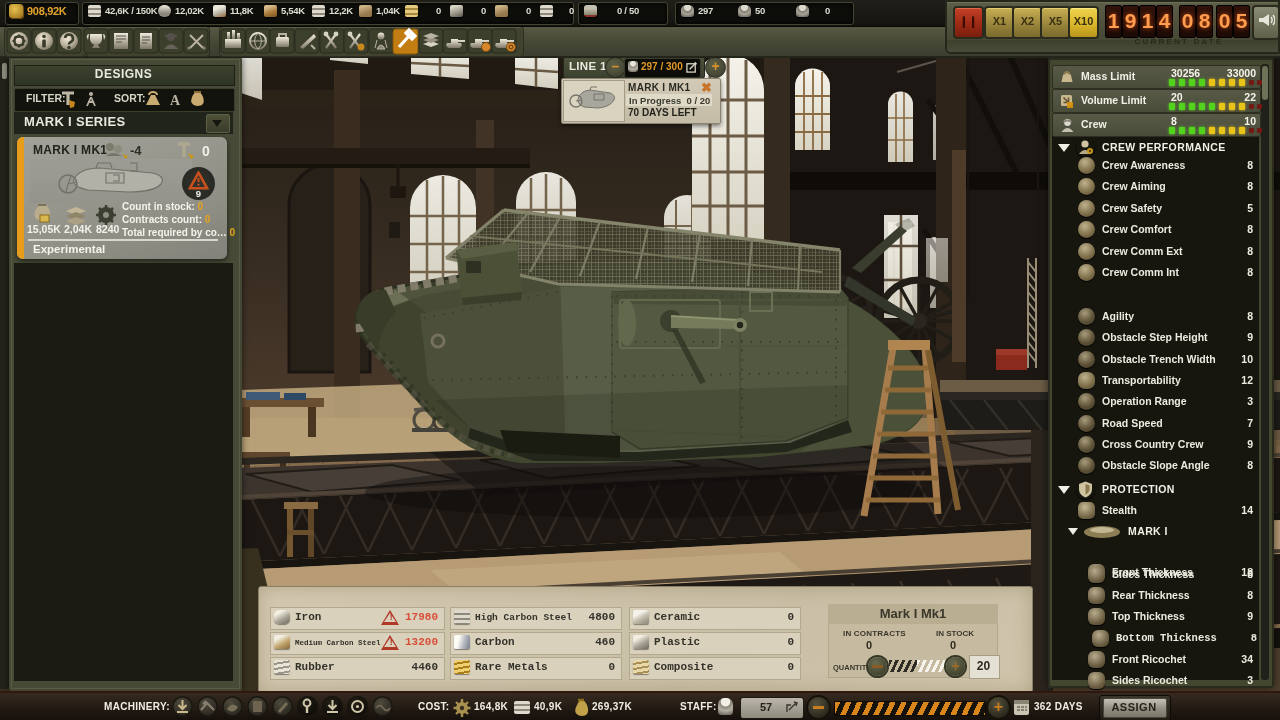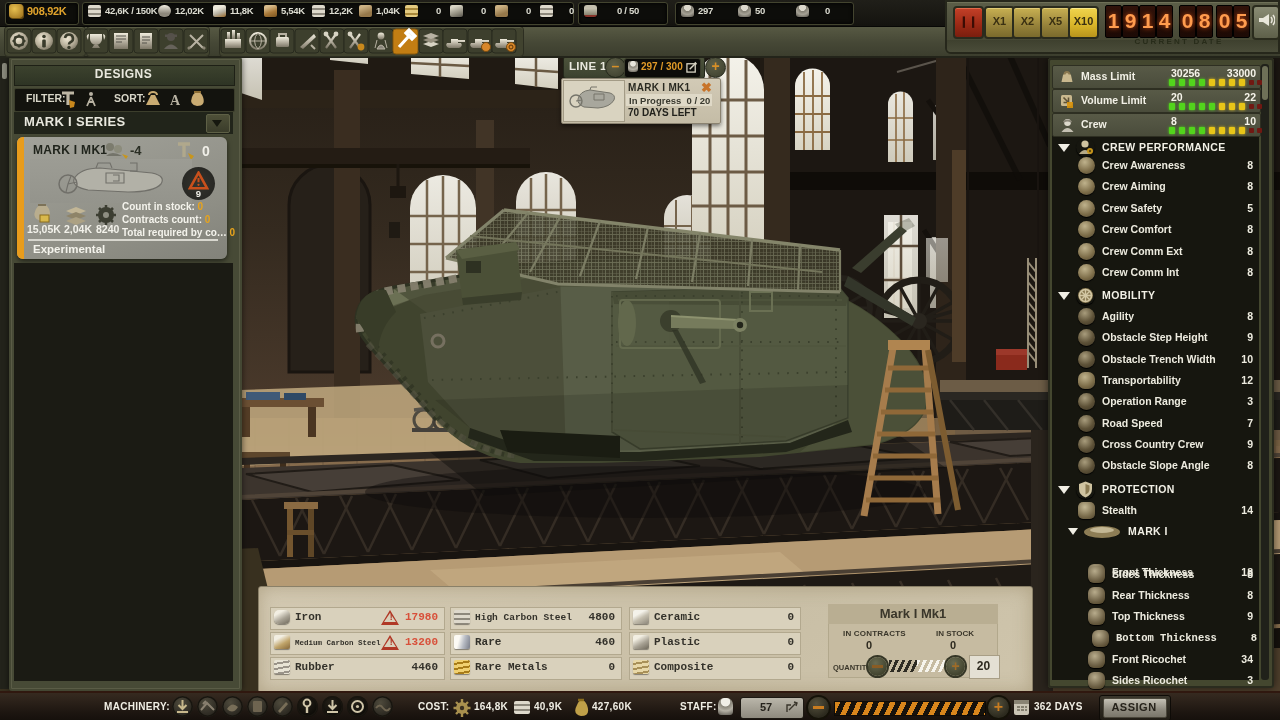--- a/index.html
+++ b/index.html
@@ -780,30 +780,20 @@
   <div class="srow" style="top:182.5px;">
       <span class="sico"></span>
       <span class="lbl">Crew Comm Ext</span>
       <span class="v">8</span>
     </div>
   <div class="srow" style="top:203.5px;">
       <span class="sico"></span>
       <span class="lbl">Crew Comm Int</span>
       <span class="v">8</span>
     </div>
-  <div class="shead" style="top:226.5px;">
-      <span class="tri"></span>
-      <span class="sico" style="background:none;"><svg width="19" height="19" viewBox="0 0 19 19">
-          <circle cx="9.5" cy="9.5" r="7.5" fill="#8a7a52"></circle>
-          <circle cx="9.5" cy="9.5" r="6" fill="none" stroke="#d3c7a4" stroke-width="1.6"></circle>
-          <circle cx="9.5" cy="9.5" r="1.8" fill="#d3c7a4"></circle>
-          <path d="M9.5 3.5 v12 M3.5 9.5 h12 M5.3 5.3 l8.4 8.4 M13.7 5.3 l-8.4 8.4" stroke="#d3c7a4" stroke-width="1.3"></path>
-        </svg></span>
-      <span class="lbl">MOBILITY</span>
-    </div>
   <div class="srow" style="top:248px;">
       <span class="sico dk"></span>
       <span class="lbl">Agility</span>
       <span class="v">8</span>
     </div>
   <div class="srow" style="top:269px;">
       <span class="sico dk"></span>
       <span class="lbl">Obstacle Step Height</span>
       <span class="v">9</span>
     </div>
@@ -912,21 +902,21 @@
       <span class="mlb">Rubber</span>
       <span class="mvl">4460</span>
     </div>
   <div class="mrow" style="left:191px;top:20px;width:170px;">
       <span class="mic" style="background:repeating-linear-gradient(180deg,#ded9cc 0 3px,#8d887c 3px 5px);"></span>
       <span class="mlb" style="font-size:9.5px;top:4px;">High Carbon Steel</span>
       <span class="mvl">4800</span>
     </div>
   <div class="mrow" style="left:191px;top:45px;width:170px;">
       <span class="mic" style="background:linear-gradient(105deg,#fcfaf4 30%,#b8bcc4 60%,#787c88);"></span>
-      <span class="mlb">Rare</span>
+      <span class="mlb">Carbon</span>
       <span class="mvl">460</span>
     </div>
   <div class="mrow" style="left:191px;top:70px;width:170px;">
       <span class="mic" style="background:repeating-linear-gradient(170deg,#f0d070 0 3px,#a87c18 3px 5px);"></span>
       <span class="mlb">Rare Metals</span>
       <span class="mvl">0</span>
     </div>
   <div class="mrow" style="left:370px;top:20px;width:170px;">
       <span class="mic" style="background:linear-gradient(150deg,#f4f2ea 30%,#c4beae 55%,#8a8478);"></span>
       <span class="mlb">Ceramic</span>
@@ -997,21 +987,21 @@
       <circle cx="10" cy="11" r="2.2" fill="#3a3020"></circle>
       <path d="M10 2 v4 M10 16 v4 M1.5 11 h4 M14.5 11 h4 M4 5 l3 3 M13 14 l3 3 M16 5 l-3 3 M7 14 l-3 3" stroke="#a8904e" stroke-width="2.4"></path>
     </svg>
   <div class="bbt" style="left:474px;text-align:center;">164,8K</div>
   <span class="abs" style="left:514px;top:8px;width:16px;height:13px;border-radius:2px;background:repeating-linear-gradient(180deg,#ded9cc 0 3px,#8d887c 3px 5px);"></span>
   <div class="bbt" style="left:534px;">40,9K</div>
   <svg class="abs" style="left:572px;top:4px;" width="18" height="22" viewBox="0 0 18 22">
       <path d="M5 8 q-5 9 4 11 q10 0 6 -11 q-2.5 -5 -5 -5 q-3 0 -5 5 Z" fill="#c0a048"></path>
       <path d="M6 3 h6" stroke="#8a6c1c" stroke-width="2.5"></path>
     </svg>
-  <div class="bbt" style="left:592px;">427,60K</div>
+  <div class="bbt" style="left:592px;">269,37K</div>
   <div class="bbt" style="left:680px;">STAFF:</div>
   <span class="abs" style="left:718px;top:5px;width:15px;height:17px;border-radius:40% 40% 20% 20%;background:radial-gradient(circle at 50% 22%,#f0eee6 28%,#8c887c 34%,#b4b0a4 60%,#55524a);"></span>
   <div class="abs" style="left:740px;top:4px;width:62px;height:20px;background:linear-gradient(#bab6aa,#8e8a7e);border:1.5px solid #1c1812;border-radius:3px;"></div>
   <div class="abs" style="left:744px;top:8px;width:44px;text-align:center;font-size:11px;font-weight:bold;color:#26231c;">57</div>
   <svg class="abs" style="left:786px;top:8px;" width="12" height="12" viewBox="0 0 12 12">
       <path d="M1 11 V4 h4 M3 9 L10 2 M8 1 l3 1 l-1 3" stroke="#3a362c" fill="none" stroke-width="1.4"></path>
     </svg>
   <div class="abs" style="left:808px;top:3.5px;width:21px;height:21px;border-radius:50%;background:radial-gradient(circle at 40% 32%,#56523e,#2c2a1e 70%);box-shadow:0 0 0 2px #141208;"></div>
   <div class="abs" style="left:813px;top:12.5px;width:11px;height:3.5px;background:#c87c20;"></div>
   <div class="abs" style="left:834px;top:8px;width:150px;height:13px;background:repeating-linear-gradient(115deg,#d8861c 0 5px,#16120c 5px 10px);border:1px solid #0e0b07;"></div>

